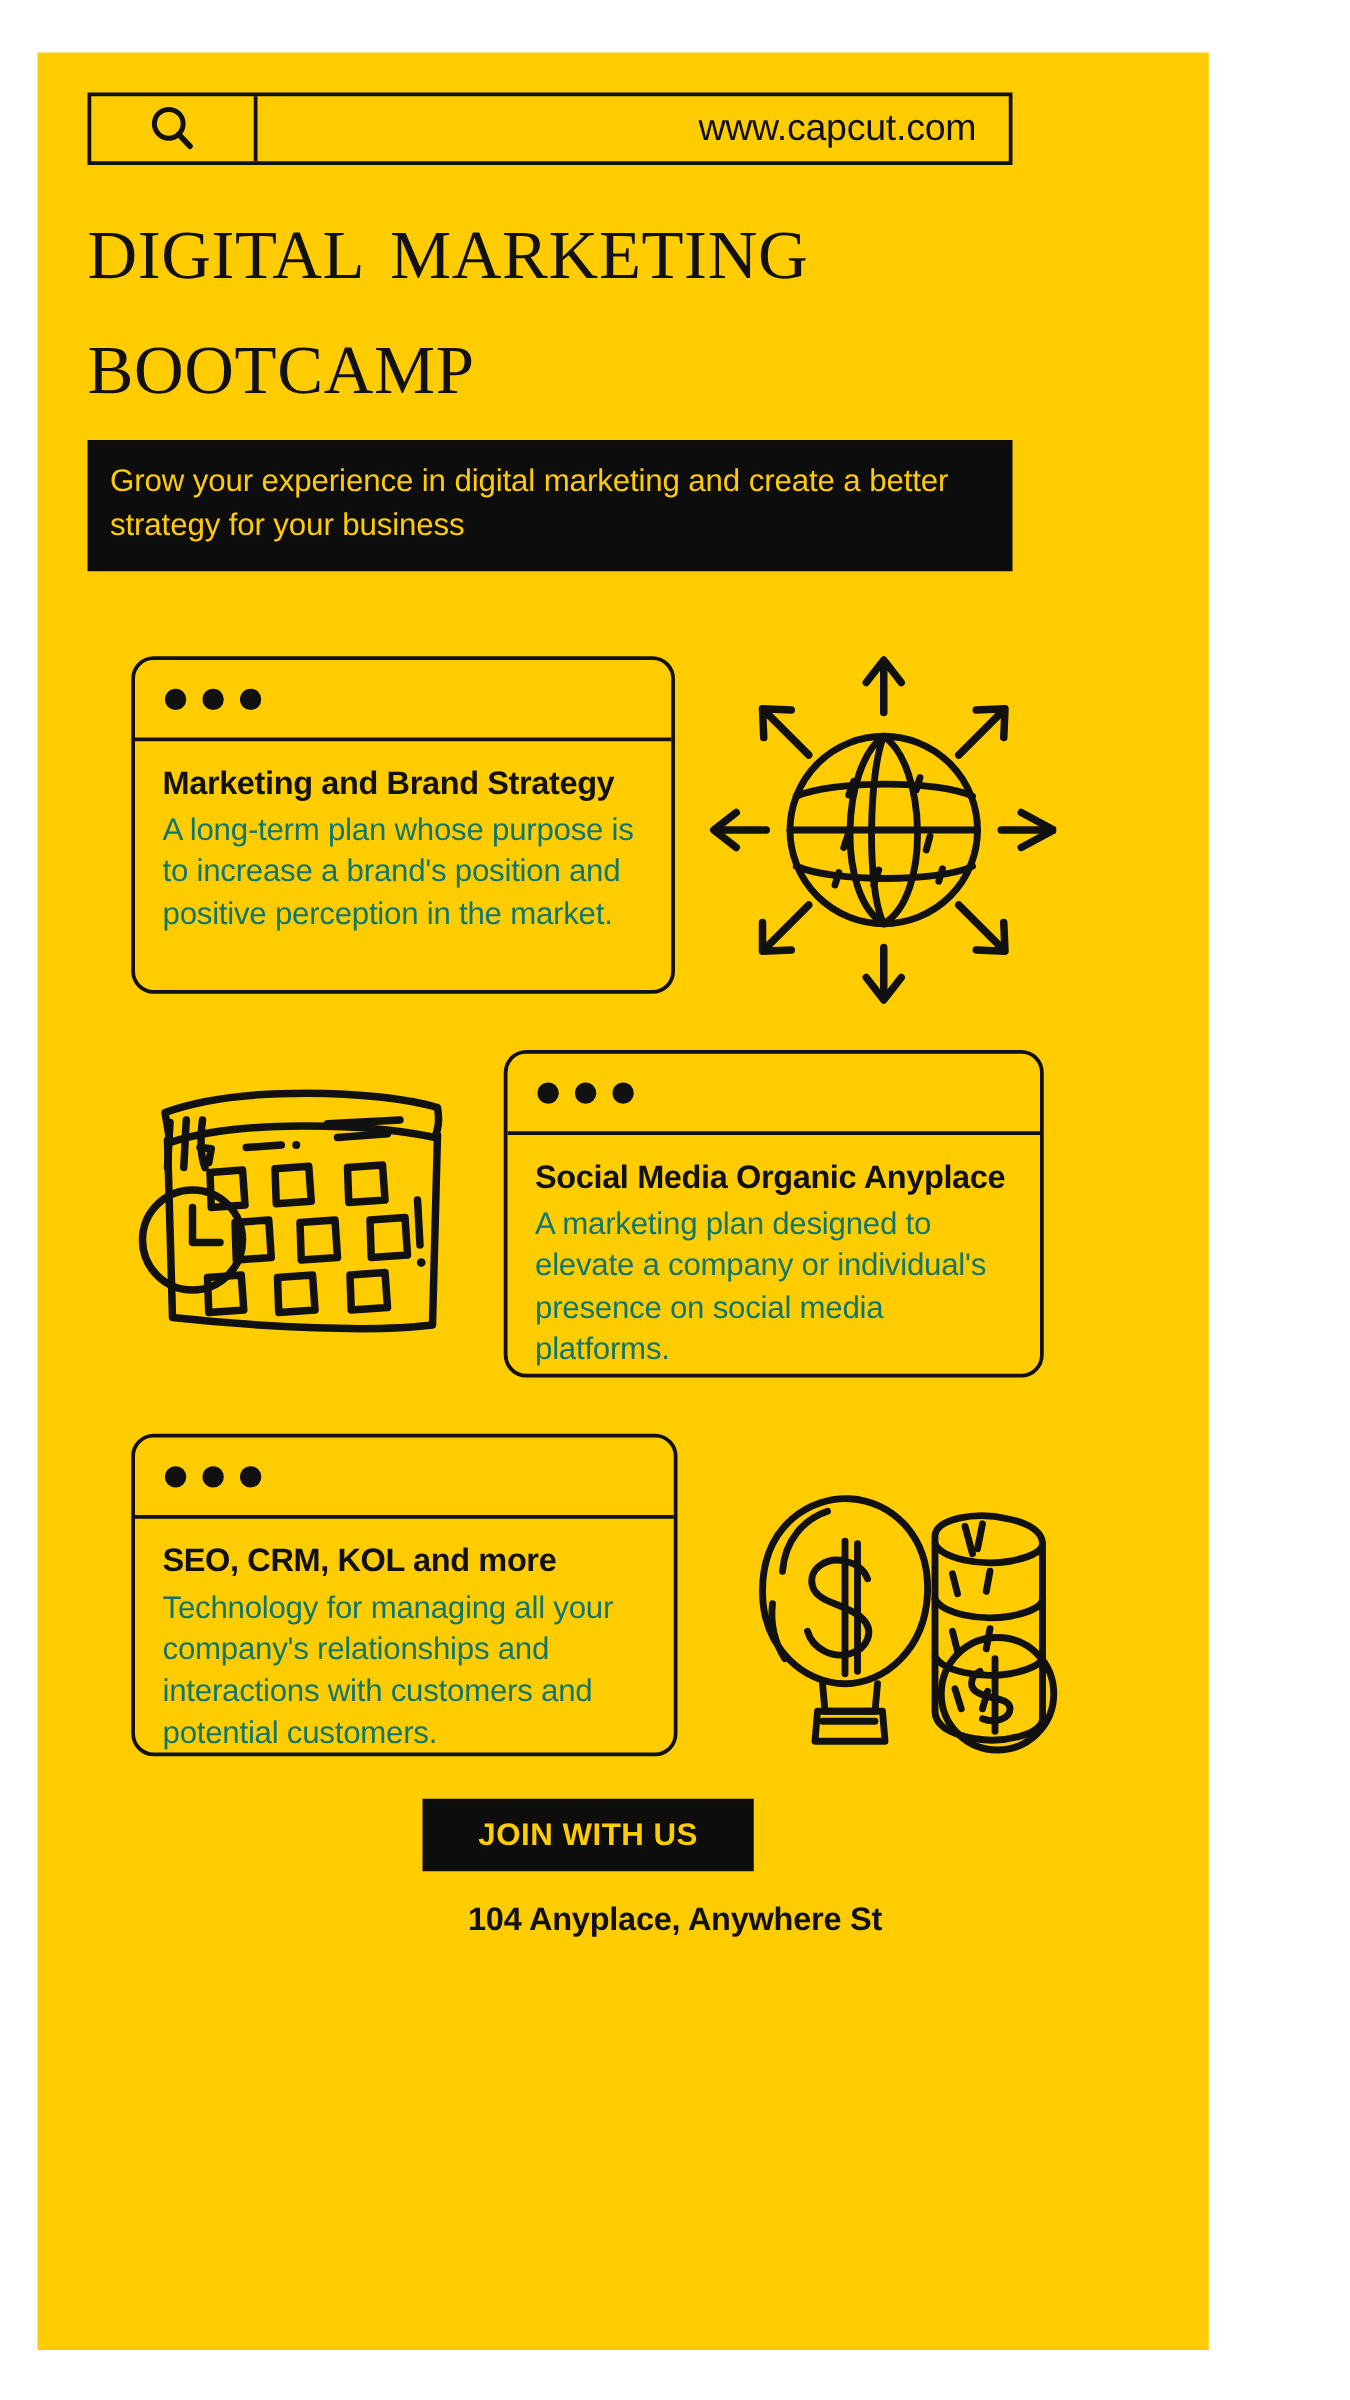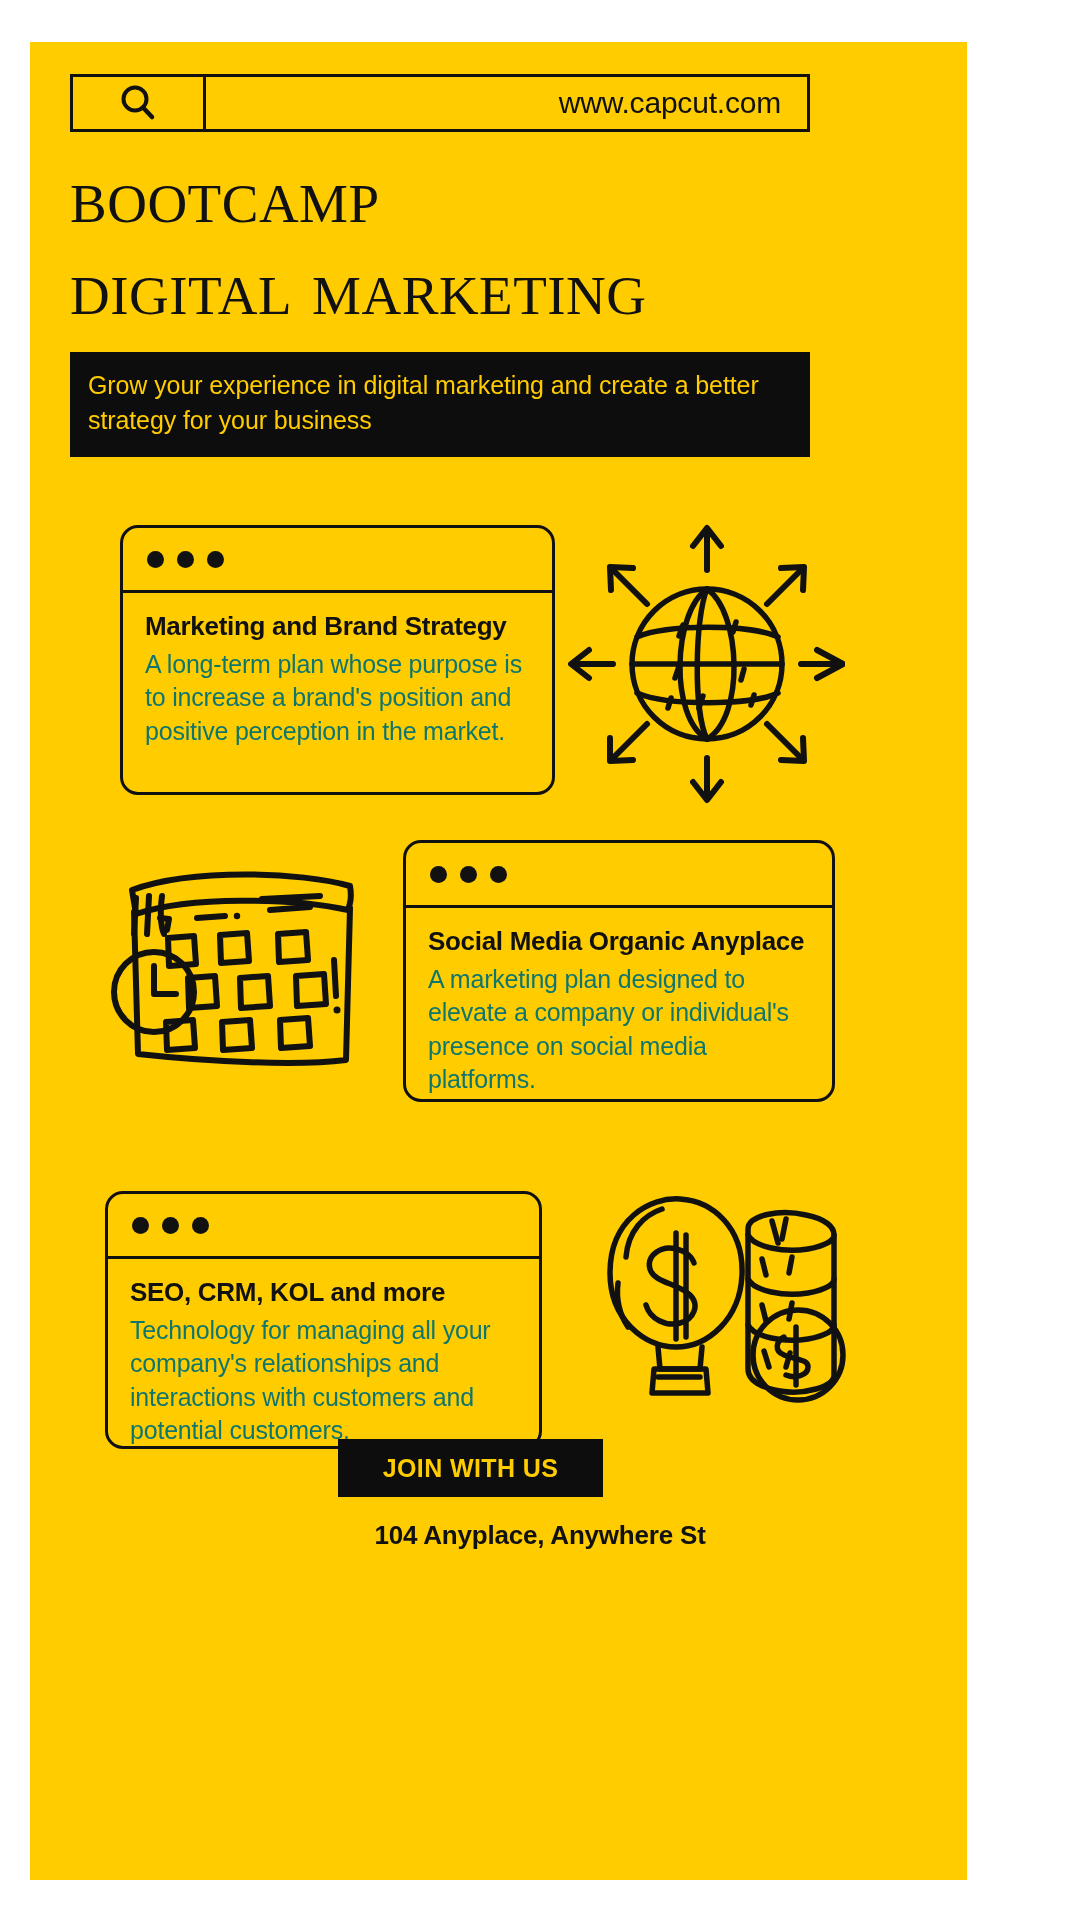--- a/index.html
+++ b/index.html
@@ -123,23 +123,23 @@
     letter-spacing: -0.3px;
     margin-bottom: 6px;
   }
   .card-desc {
     font-size: 25px;
     line-height: 1.33;
     color: #0f766e;
     letter-spacing: -0.2px;
   }
 
-  #card-1 { left: 75px;  top: 483px;  width: 435px; height: 270px; margin-left: 15px; }
+  #card-1 { left: 75px;  top: 483px;  width: 435px; height: 270px; }
   #card-2 { left: 373px; top: 798px;  width: 432px; height: 262px; }
-  #card-3 { left: 75px;  top: 1105px; width: 437px; height: 258px; margin-top: 44px; }
+  #card-3 { left: 75px;  top: 1105px; width: 437px; height: 258px; }
 
   
   .illus { position: absolute; }
   #illus-globe    { left: 525px; top: 470px;  width: 290px; height: 300px; }
   #illus-calendar { left: 72px;  top: 800px;  width: 270px; height: 260px; }
   #illus-money    { left: 528px; top: 1145px; width: 290px; height: 230px; }
   .illus svg { display: block; width: 100%; height: 100%; }
 
   
   .join-button {
@@ -185,22 +185,22 @@
           <line x1="27" y1="26.5" x2="36" y2="36" stroke="#111111" stroke-width="4.5" stroke-linecap="round"></line>
         </svg>
       </span>
     </div>
     <div class="url-cell">
       <span class="url-text">www.capcut.com</span>
     </div>
   </div>
 
   <div class="title">
+    <span class="line">Digital Marketing</span>
     <span class="line">Bootcamp</span>
-    <span class="line">Digital Marketing</span>
   </div>
 
   <div class="banner">
     <div class="banner-text">Grow your experience in digital marketing and create a better strategy for your business</div>
   </div>
 
   <div class="card" id="card-1">
     <div class="card-dots">
       <span class="dot"></span>
       <span class="dot"></span>

